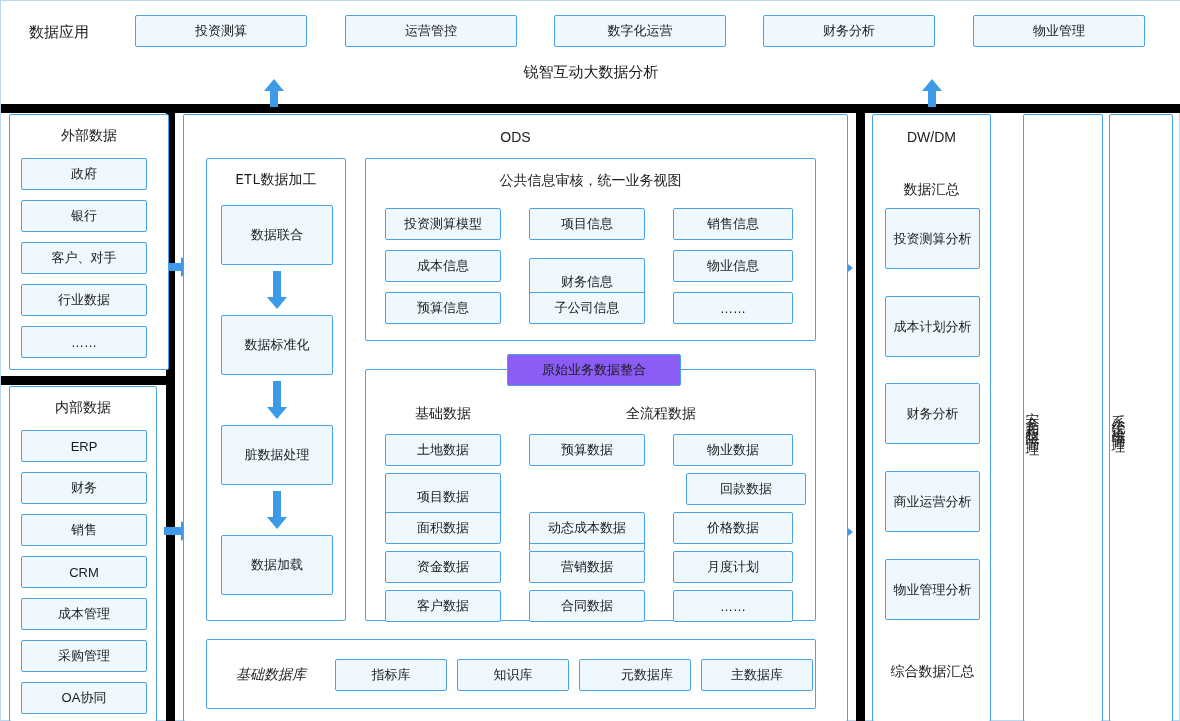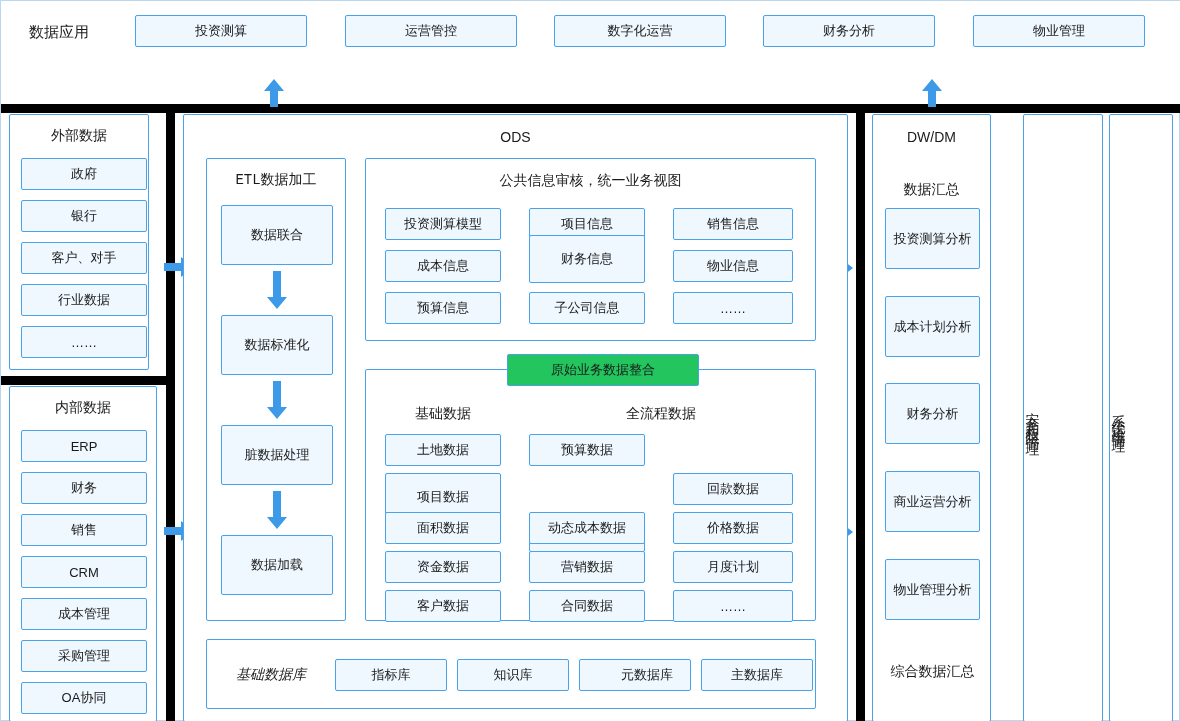--- a/index.html
+++ b/index.html
@@ -75,20 +75,21 @@
     <div class="cell appbtn" style="left:553px;width:172px;">
       <span>数字化运营</span>
     </div>
     <div class="cell appbtn" style="left:762px;width:172px;">
       <span>财务分析</span>
     </div>
     <div class="cell appbtn" style="left:972px;width:172px;">
       <span>物业管理</span>
     </div>
 
+    <div class="bigtitle">锐智互动大数据分析</div>
   </div>
 
   <div class="darkbar" style="left:0;top:103px;width:1180px;height:9px;"></div>
   <div class="darkbar" style="left:165px;top:103px;width:9px;height:618px;"></div>
   <div class="darkbar" style="left:855px;top:103px;width:9px;height:618px;"></div>
   <div class="darkbar" style="left:0;top:375px;width:165px;height:9px;"></div>
 
   <div class="arr" style="left:263px;top:78px;">
     <svg width="20" height="28" viewBox="0 0 20 28">
         <polygon points="10,0 20,12 14,12 14,28 6,28 6,12 0,12" fill="#3d9ae8"></polygon>
@@ -118,21 +119,21 @@
         <polygon points="30,10 17,20 17,14 0,14 0,6 17,6 17,0" fill="#3d9ae8"></polygon>
       </svg>
   </div>
 
   <div class="arr" style="left:822px;top:521px;">
     <svg width="30" height="20" viewBox="0 0 30 20">
         <polygon points="30,10 17,20 17,14 0,14 0,6 17,6 17,0" fill="#3d9ae8"></polygon>
       </svg>
   </div>
 
-  <div class="frame" style="left:8px;top:113px;width:140px;height:256px;">
+  <div class="frame" style="left:8px;top:113px;width:160px;height:256px;">
     <div class="hdr" style="margin-top:12px;">外部数据</div>
     <div class="cell" style="position:absolute;left:11px;top:43px;width:126px;height:32px;">
         <span>政府</span>
       </div>
     <div class="cell" style="position:absolute;left:11px;top:85px;width:126px;height:32px;">
         <span>银行</span>
       </div>
     <div class="cell" style="position:absolute;left:11px;top:127px;width:126px;height:32px;">
         <span>客户、对手</span>
       </div>
@@ -210,39 +211,39 @@
         </div>
       <div class="cell" style="position:absolute;left:163px;top:49px;width:116px;height:32px;">
           <span>项目信息</span>
         </div>
       <div class="cell" style="position:absolute;left:307px;top:49px;width:120px;height:32px;">
           <span>销售信息</span>
         </div>
       <div class="cell" style="position:absolute;left:19px;top:91px;width:116px;height:32px;">
           <span>成本信息</span>
         </div>
-      <div class="cell" style="position:absolute;left:163px;top:76px;width:116px;height:48px;">
+      <div class="cell" style="position:absolute;left:163px;top:99px;width:116px;height:48px;">
           <span>财务信息</span>
         </div>
       <div class="cell" style="position:absolute;left:307px;top:91px;width:120px;height:32px;">
           <span>物业信息</span>
         </div>
       <div class="cell" style="position:absolute;left:19px;top:133px;width:116px;height:32px;">
           <span>预算信息</span>
         </div>
       <div class="cell" style="position:absolute;left:163px;top:133px;width:116px;height:32px;">
           <span>子公司信息</span>
         </div>
       <div class="cell" style="position:absolute;left:307px;top:133px;width:120px;height:32px;">
           <span>……</span>
         </div>
     </div>
 
     <div class="plain" style="position:absolute;left:181px;top:254px;width:451px;height:252px;">
-      <div class="cell" style="position:absolute;left:141px;top:-16px;width:192px;height:32px;background:#22c55e;">
+      <div class="cell" style="position:absolute;left:141px;top:-16px;width:174px;height:32px;background:#8b5cf6;">
           <span>原始业务数据整合</span>
         </div>
 
       <div class="lbl" style="position:absolute;left:19px;top:32px;width:116px;height:24px;">基础数据</div>
       <div class="lbl" style="position:absolute;left:163px;top:32px;width:264px;height:24px;">全流程数据</div>
 
       <div class="cell" style="position:absolute;left:19px;top:64px;width:116px;height:32px;">
           <span>土地数据</span>
         </div>
       <div class="cell" style="position:absolute;left:19px;top:103px;width:116px;height:48px;">
@@ -267,21 +268,24 @@
       <div class="cell" style="position:absolute;left:163px;top:142px;width:116px;height:32px;">
           <span>动态成本数据</span>
         </div>
       <div class="cell" style="position:absolute;left:163px;top:181px;width:116px;height:32px;">
           <span>营销数据</span>
         </div>
       <div class="cell" style="position:absolute;left:163px;top:220px;width:116px;height:32px;">
           <span>合同数据</span>
         </div>
 
-      <div class="cell" style="position:absolute;left:307px;top:103px;width:120px;height:32px;">
+      <div class="cell" style="position:absolute;left:307px;top:64px;width:120px;height:32px;">
+          <span>物业数据</span>
+        </div>
+      <div class="cell" style="position:absolute;left:320px;top:103px;width:120px;height:32px;">
           <span>回款数据</span>
         </div>
       <div class="cell" style="position:absolute;left:307px;top:142px;width:120px;height:32px;">
           <span>价格数据</span>
         </div>
       <div class="cell" style="position:absolute;left:307px;top:181px;width:120px;height:32px;">
           <span>月度计划</span>
         </div>
       <div class="cell" style="position:absolute;left:307px;top:220px;width:120px;height:32px;">
           <span>……</span>

